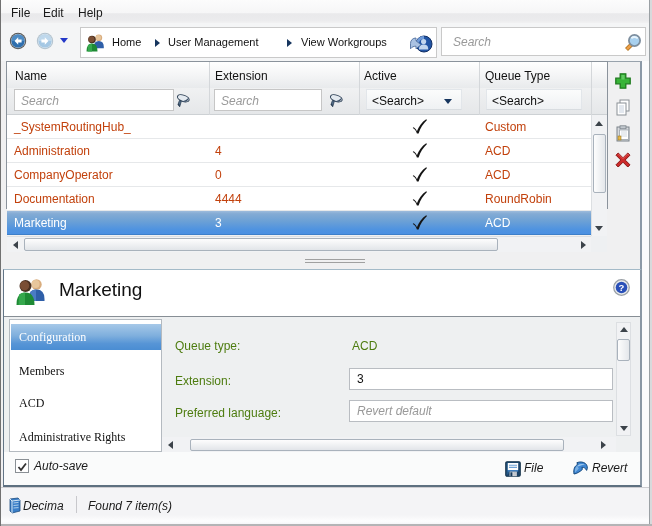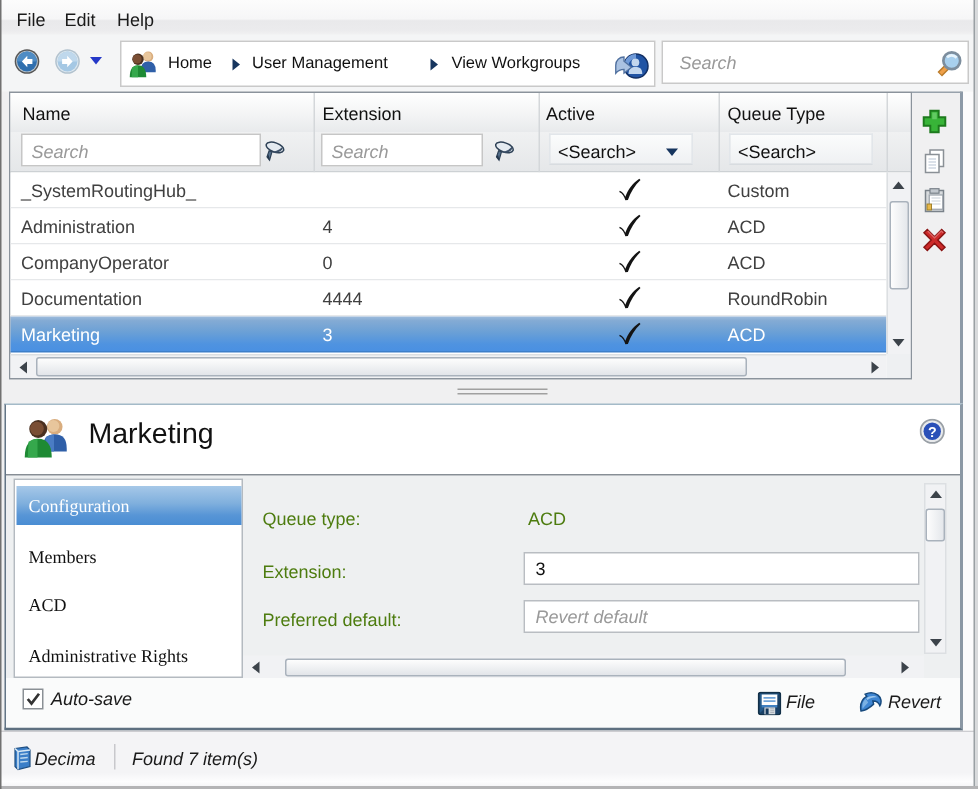--- a/index.html
+++ b/index.html
@@ -13,30 +13,30 @@
 #menubar span { position:absolute; top:6px; font-size:12px; color:#1a1a1a; }
 
 #toolbar { left:1px; top:23px; width:650px; height:38px; background:#f4f5f6; }
 #ddcaret { left:60px; top:38px; width:0; height:0; border-left:4px solid transparent; border-right:4px solid transparent; border-top:5px solid #2438c8; }
 #crumbbox { left:80px; top:27px; width:357px; height:31px; background:#fff; border:1px solid #c9c9c9; }
 #crumbbox .bc { position:absolute; top:8px; font-size:11px; color:#111; }
 .bsep { position:absolute; top:11px; width:0; height:0; border-top:4px solid transparent; border-bottom:4px solid transparent; border-left:5px solid #16355e; }
 #searchbox { left:441px; top:27px; width:205px; height:29px; background:#fff; border:1px solid #c9c9c9; }
 .ph { font-style:italic; color:#999; font-size:12px; }
 
-#grid { left:6px; top:61px; width:602px; height:192px; border:1px solid #8b939c; background:#fff; }
+#grid { left:6px; top:61px; width:602px; height:148px; border:1px solid #8b939c; background:#fff; }
 .colline { position:absolute; top:0; width:1px; height:53px; background:#d4d7da; }
 #ghead { left:0; top:0; width:600px; height:26px; background:linear-gradient(#ffffff,#f2f3f4 60%,#e8eaec); }
 #ghead span { position:absolute; top:7px; font-size:12px; color:#111; }
 #gsearch { left:0; top:26px; width:600px; height:27px; background:linear-gradient(#f0f1f2,#e5e7e9); border-bottom:1px solid #cdd1d4; }
 .sinput { position:absolute; height:22px; background:#fff; border:1px solid #c6c6c6; }
 .sinput span { position:absolute; left:6px; top:4px; }
 .scombo { position:absolute; height:21px; background:linear-gradient(#fbfcfc,#eff1f3); border:1px solid #e2e6ea; border-bottom-color:#d8dce0; font-size:12px; color:#111; }
 .row { position:absolute; left:0; width:584px; height:24px; border-bottom:1px solid #e6e8ea; background:#fff; }
-.row span { position:absolute; top:5px; font-size:12px; color:#404040; }
+.row span { position:absolute; top:5px; font-size:12px; color:#c2410c; }
 .chksvg { position:absolute; }
 #rowsel { background:linear-gradient(180deg,#9dbbdc 0%, #84abd4 12%, #6ba0d6 45%, #4f93e0 80%, #4a90e2 100%); border-bottom:1px solid #3d7fc9; }
 #rowsel span { color:#fff; }
 
 .sb-track { position:absolute; background:#f1f2f4; }
 .sb-thumb { position:absolute; background:linear-gradient(90deg,#fdfdfd,#e4e7eb); border:1px solid #a9b2bc; border-radius:2px; }
 .sb-thumb.h { background:linear-gradient(180deg,#fdfdfd,#e2e5e9); }
 .sb-btn { position:absolute; display:flex; align-items:center; justify-content:center; }
 .tri { width:0; height:0; }
 .tri.up    { border-left:4px solid transparent; border-right:4px solid transparent; border-bottom:5px solid #3c434a; }
@@ -278,21 +278,21 @@
       <div class="tab" id="tabsel" style="top:4px;">Configuration</div>
       <div class="tab" style="top:38px;">Members</div>
       <div class="tab" style="top:70px;">ACD</div>
       <div class="tab" style="top:104px;">Administrative Rights</div>
     </div>
     <div id="form">
       <span class="lbl" style="top:21px;">Queue type:</span>
       <span class="lbl" style="left:188px; top:21px;">ACD</span>
       <span class="lbl" style="top:56px;">Extension:</span>
       <div class="finput" style="top:50px;">3</div>
-      <span class="lbl" style="top:88px;">Preferred default:</span>
+      <span class="lbl" style="top:88px;">Preferred language:</span>
       <div class="finput ph" style="top:82px; font-style:italic; color:#999;">Revert default</div>
     </div>
 
     <div class="sb-track" style="left:612px; top:52px; width:15px; height:114px; border:1px solid #dcdfe2;"></div>
     <div class="sb-btn" style="left:612px; top:52px; width:15px; height:15px;">
         <div class="tri up"></div>
       </div>
     <div class="sb-thumb" style="left:613px; top:69px; width:13px; height:22px;"></div>
     <div class="sb-btn" style="left:612px; top:151px; width:15px; height:15px;">
         <div class="tri down"></div>

